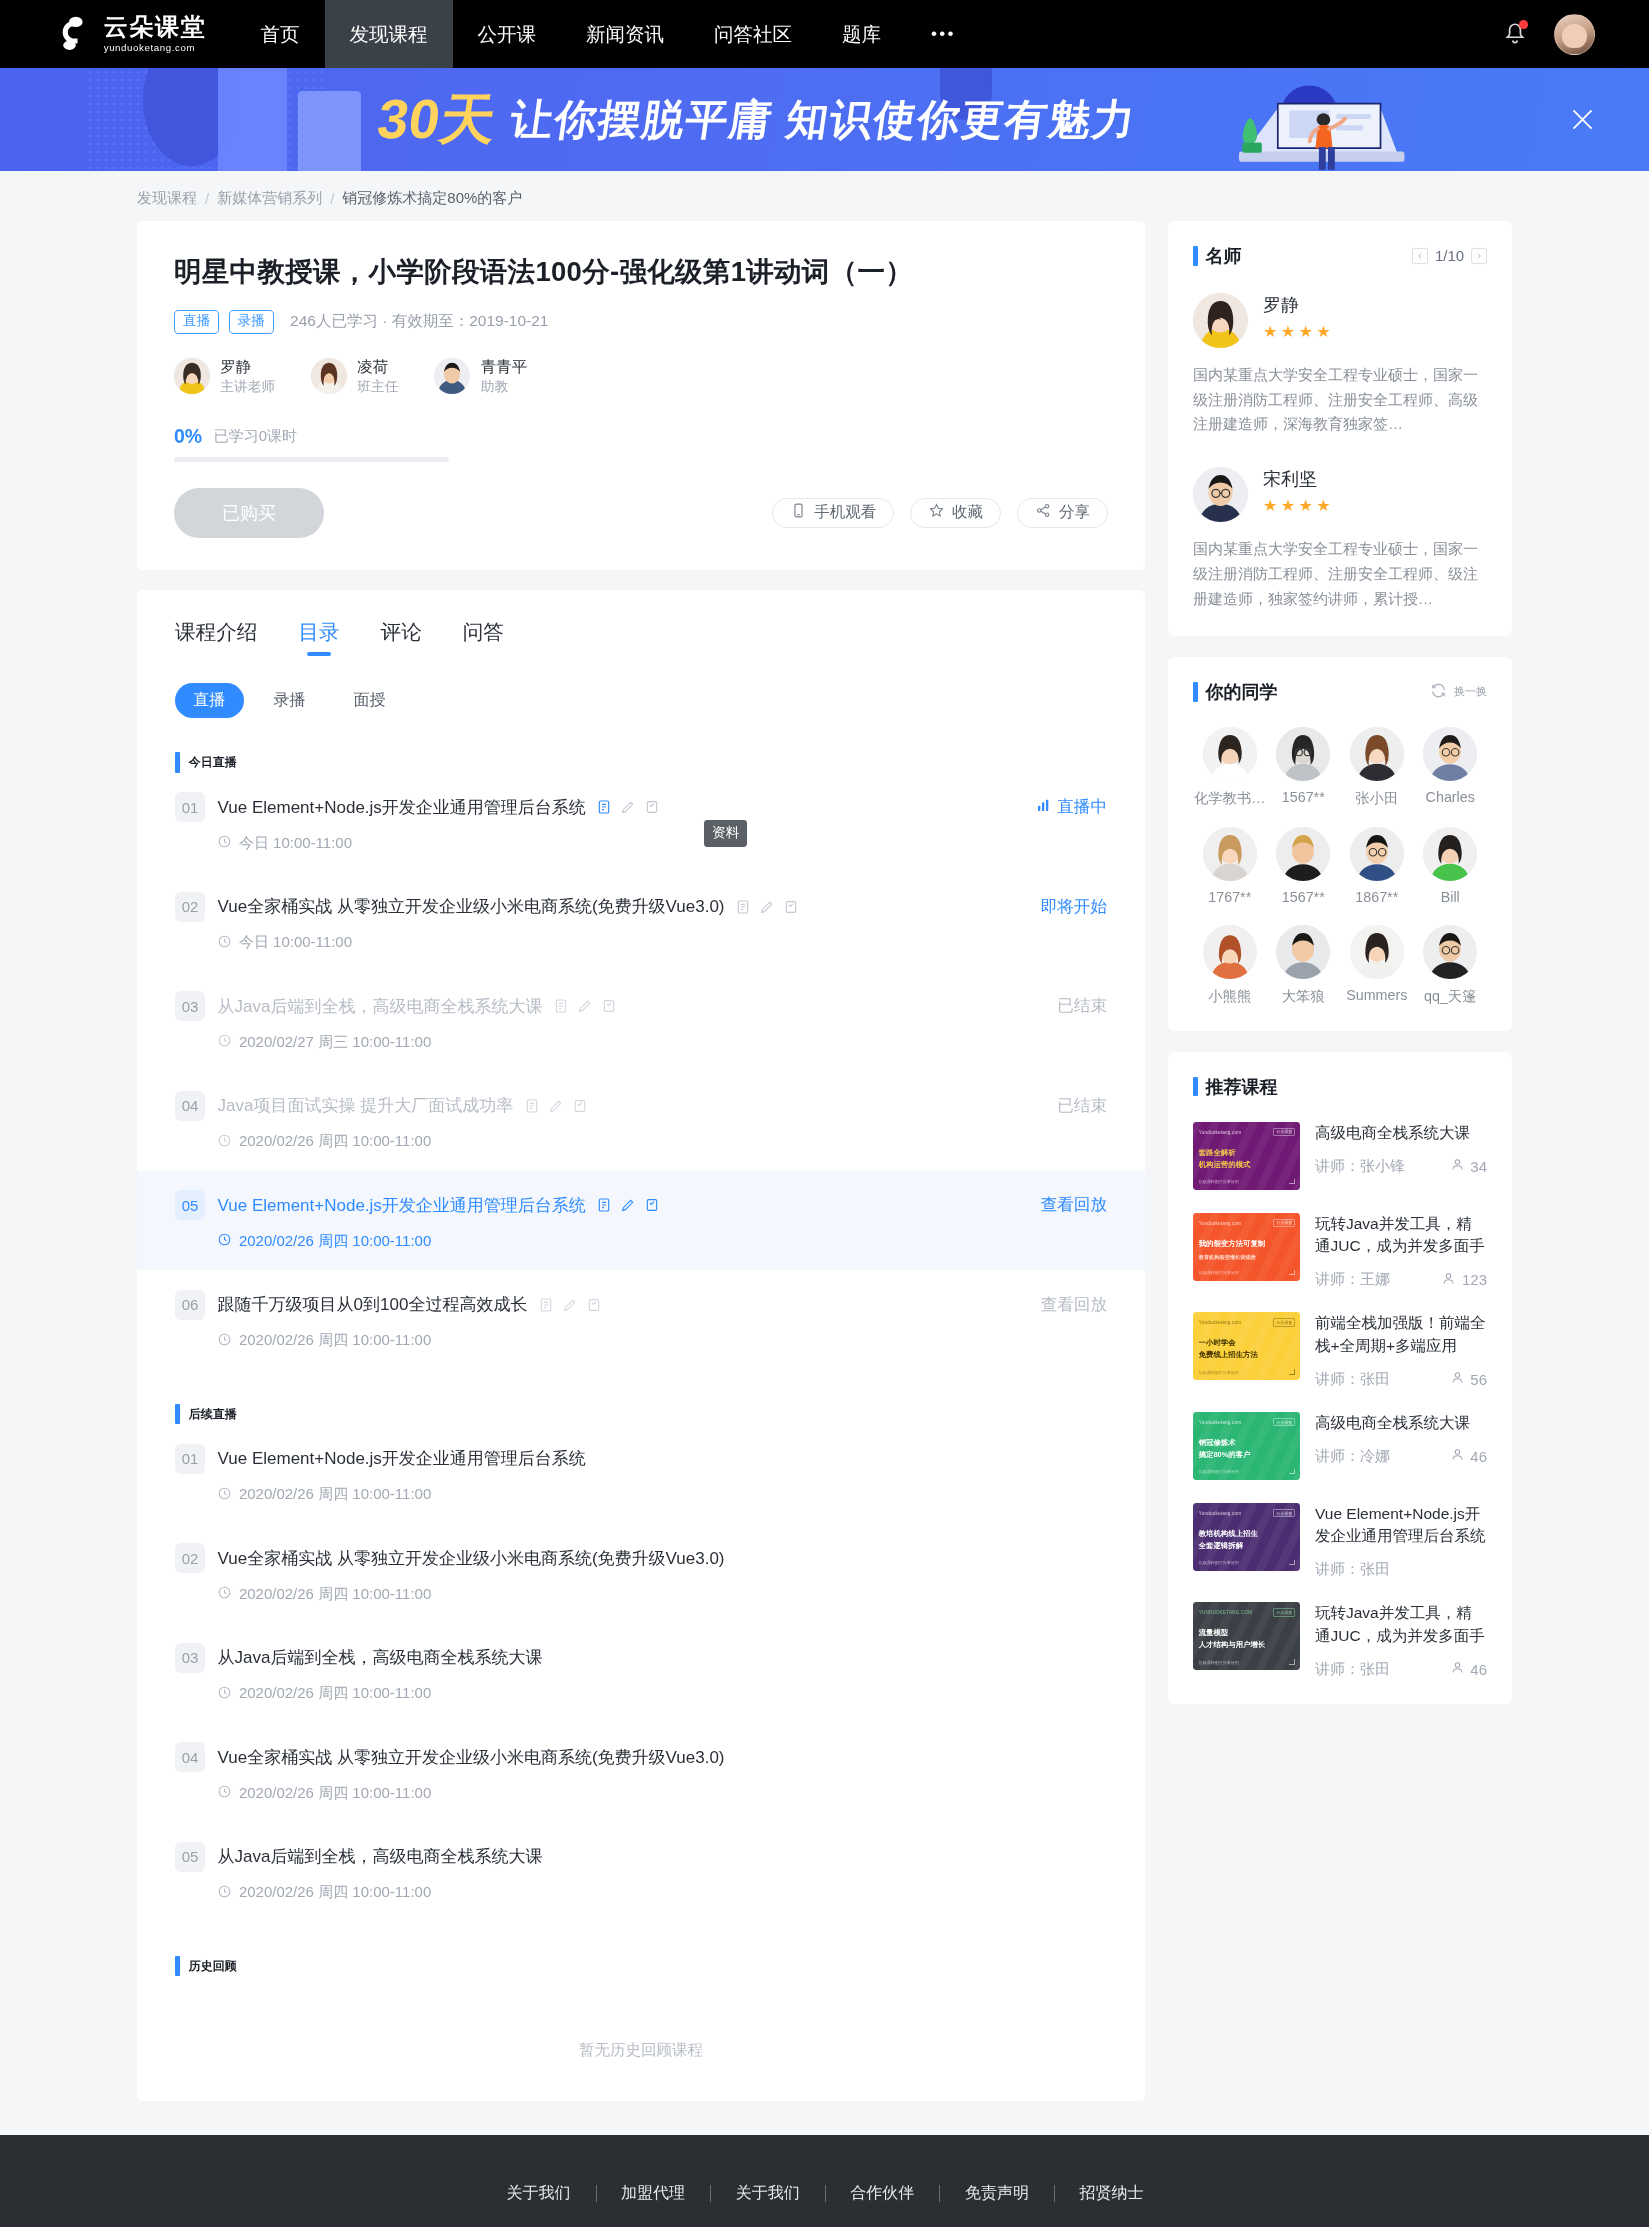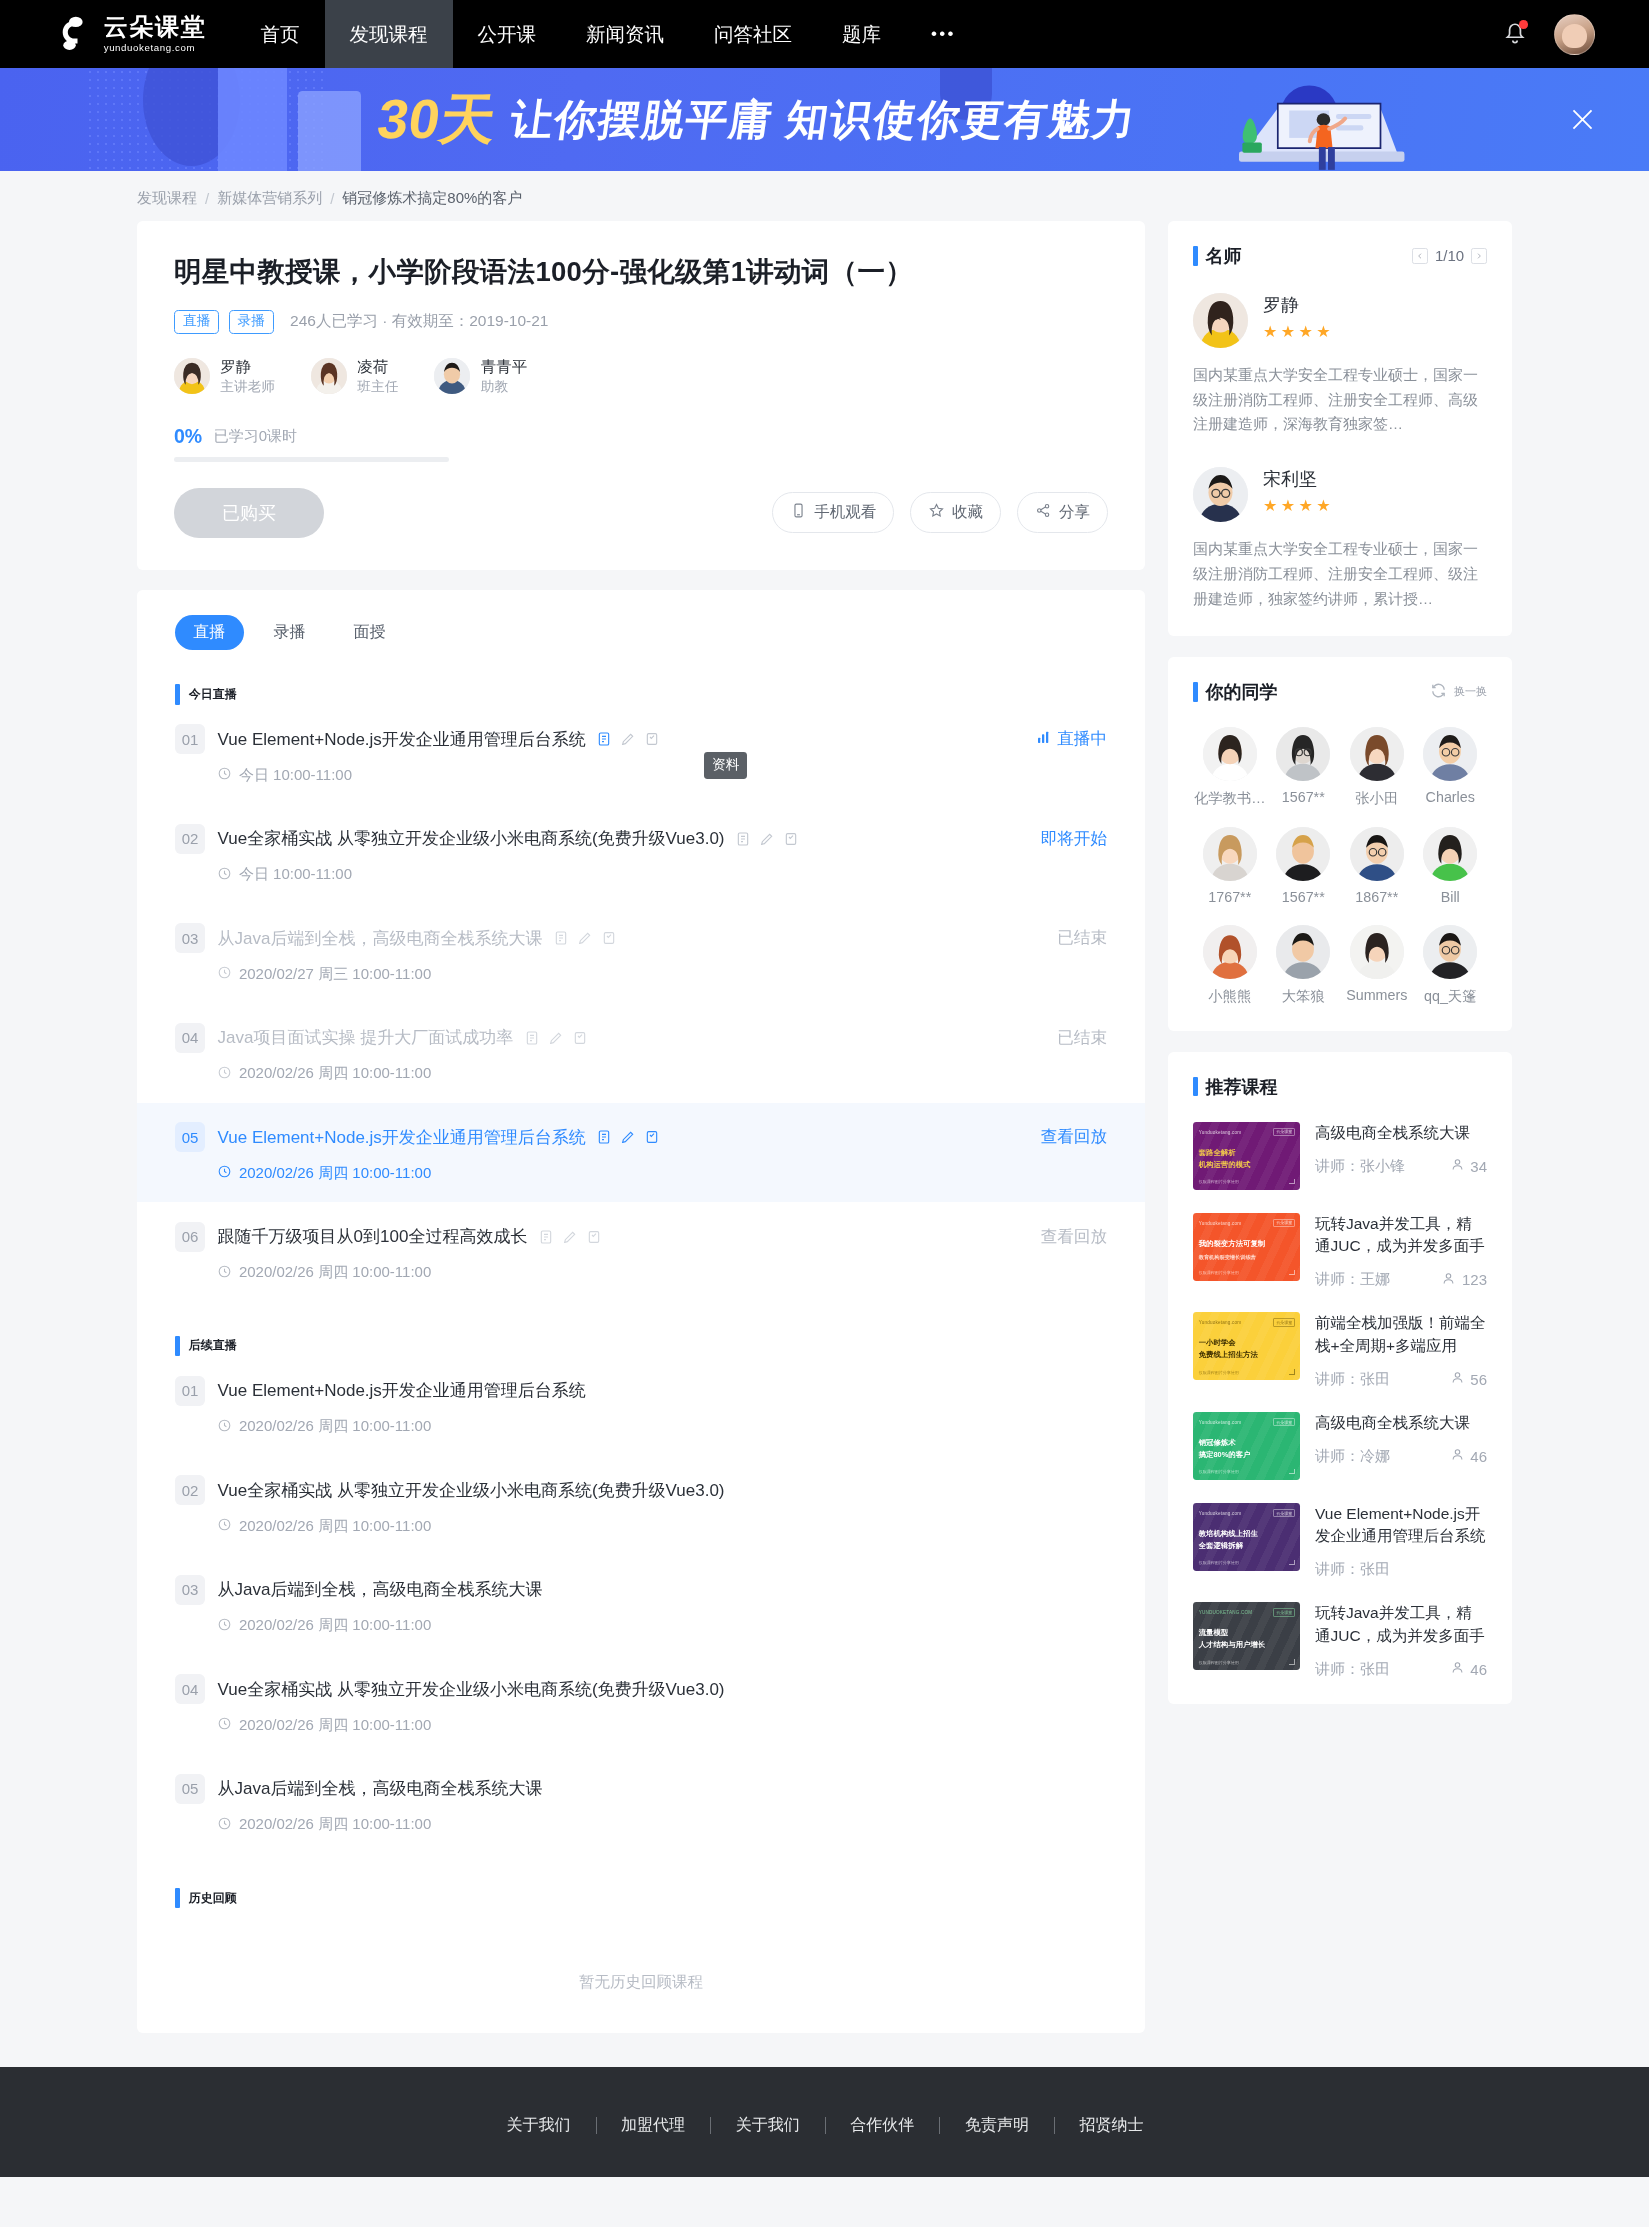--- a/index.html
+++ b/index.html
@@ -153,21 +153,21 @@
   .progress-bar .fill { height:100%; width:0%; background:#2f8bff; border-radius:2.3px; }
 
   .actions-row { display:flex; align-items:center; margin-top: 26px; }
   .btn-bought {
     width: 150px; height: 50px; border-radius: 26px; background:#d2d5da;
     color:#ffffff; font-size:18px; display:flex; align-items:center; justify-content:center;
     border:none; cursor:pointer; font-family: inherit;
   }
   .action-btns { margin-left:auto; display:flex; gap:16px; }
   .abtn {
-    height: 41px; border-radius: 20.6px; border:1.1px solid #e4e7ec; background:#fff;
+    height: 30px; border-radius: 20.6px; border:1.1px solid #e4e7ec; background:#fff;
     padding: 0 17px; display:flex; align-items:center; gap:6.9px;
     font-size:15.5px; color:#626974; cursor:pointer; font-family: inherit;
   }
   .abtn svg { width:17px; height:17px; }
 
   
   .catalog-card { padding: 0 0 40px 0; }
   .tabs {
     display:flex; align-items:center; gap: 41px; padding: 27.5px 38px 0 38px;
   }
@@ -476,20 +476,26 @@
                 </svg>
               </span>
               <span>分享</span>
             </button>
           </div>
         </div>
       </div>
 
       <div class="card catalog-card">
 
+        <div class="tabs">
+          <div class="tab">课程介绍</div>
+          <div class="tab active">目录</div>
+          <div class="tab">评论</div>
+          <div class="tab">问答</div>
+        </div>
 
         <div class="chips">
           <div class="chip active">直播</div>
           <div class="chip">录播</div>
           <div class="chip">面授</div>
         </div>
 
         <div class="sec-head">
           <div class="sec-bar"></div>
           <div class="sec-title">今日直播</div>

